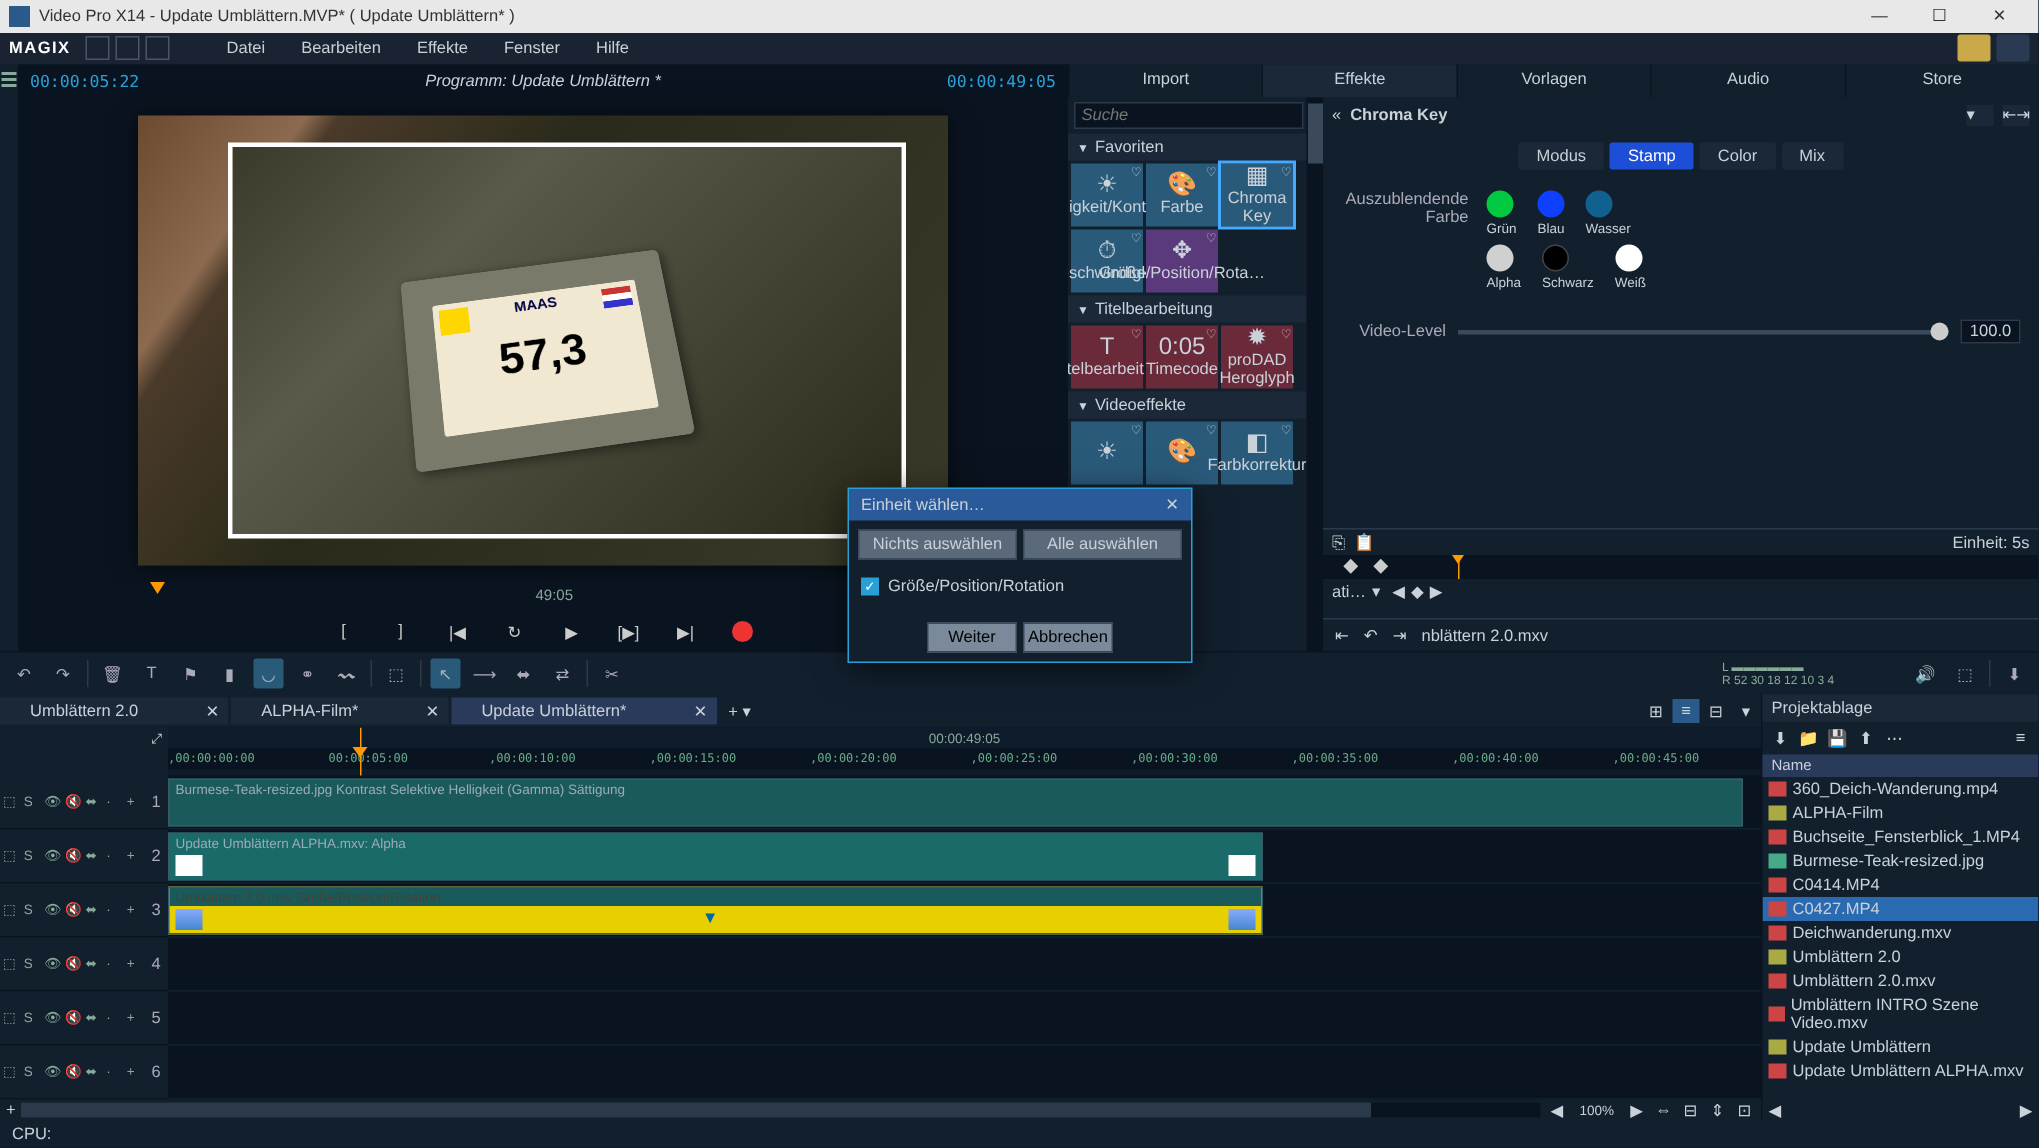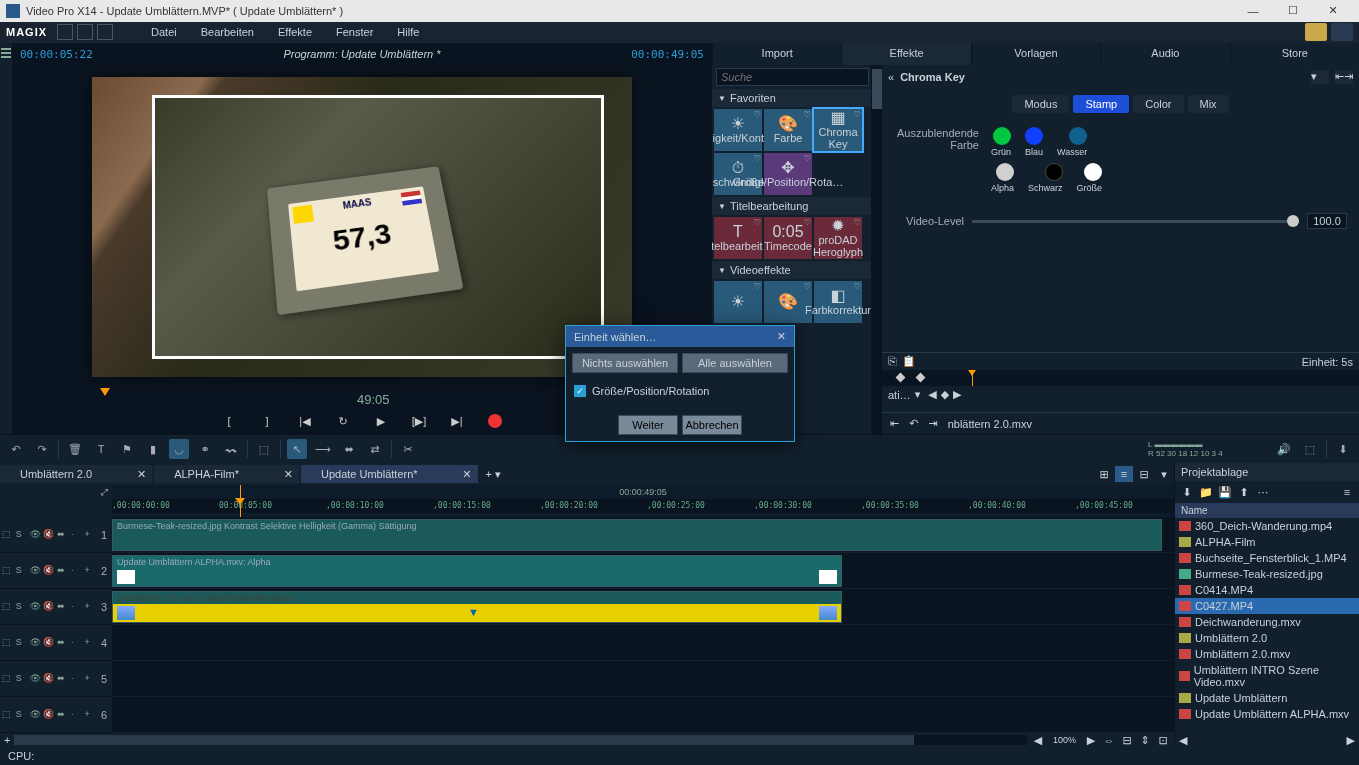--- a/index.html
+++ b/index.html
@@ -28,21 +28,21 @@
 .frame::before{content:"";position:absolute;inset:18px 28px 18px 60px;border:3px solid #fff;background:linear-gradient(135deg,#3a3a2a 0%,#5a5a4a 30%,#2a2a1a 100%)}
 .sign{position:absolute;left:180px;top:95px;width:180px;height:130px;background:#7a7a6a;transform:perspective(400px) rotateX(15deg) rotateZ(-8deg);border-radius:4px;box-shadow:2px 2px 8px rgba(0,0,0,.5)}
 .plate{position:absolute;left:20px;top:20px;right:20px;bottom:20px;background:#f0e8d0;border-radius:2px;padding:4px}
 .plate .top{display:flex;justify-content:space-between;height:20px}
 .plate .lg{width:20px;height:18px;background:#ffd700}
 .plate .maas{font-size:10px;color:#004;font-weight:bold}
 .plate .flag{width:20px;height:14px;background:linear-gradient(#c33 33%,#fff 33%,#fff 66%,#33c 66%)}
 .plate .num{font-size:30px;font-weight:bold;color:#000;text-align:center;margin-top:4px}
 .scrubber{height:20px;background:#0a1420;position:relative}
 .scrubhead{position:absolute;left:88px;top:0;width:0;height:0;border-left:5px solid transparent;border-right:5px solid transparent;border-top:8px solid #f90}
-.scrubtime{position:absolute;left:345px;top:4px;font-size:13px;color:#8a9}
+.scrubtime{position:absolute;left:345px;top:4px;font-size:10px;color:#8a9}
 .transport{height:26px;display:flex;align-items:center;justify-content:center;gap:20px}
 .transport .tb{width:18px;height:18px;cursor:pointer;display:flex;align-items:center;justify-content:center;color:#ccc}
 .transport .rec{width:14px;height:14px;background:#e33;border-radius:50%}
 .rightpanels{flex:1;display:flex;flex-direction:column}
 .tabs{height:22px;background:#12202e;display:flex}
 .tabs .tab{flex:1;text-align:center;padding:4px 0;cursor:pointer;border-left:1px solid #0a1420}
 .tabs .tab.active{background:#1a2838}
 .panelrow{flex:1;display:flex}
 .fxbrowser{width:160px;background:#12202e;display:flex;flex-direction:column;border-right:1px solid #0a1420}
 .searchrow{height:24px;display:flex;align-items:center;padding:0 4px;gap:2px}
@@ -64,21 +64,21 @@
 .prophead .bk{cursor:pointer}
 .prophead .ttl{font-weight:bold}
 .prophead .sp{margin-left:auto}
 .prophead .dd{width:18px;height:14px;background:#1a2838;cursor:pointer}
 .modebtns{display:flex;justify-content:center;gap:4px;padding:6px 0}
 .modebtns .mb{padding:3px 12px;background:#1a2838;cursor:pointer;border-radius:2px}
 .modebtns .mb.sel{background:#1d4ed8;color:#fff}
 .colorrow{display:flex;align-items:flex-start;gap:12px;padding:8px 12px}
 .colorrow .lbl{width:85px;text-align:right;color:#aab}
 .swatches{display:flex;gap:14px}
-.sw{display:flex;flex-direction:column;align-items:flex-end;gap:2px}
+.sw{display:flex;flex-direction:column;align-items:flex-start;gap:2px}
 .sw .c{width:18px;height:18px;border-radius:50%}
 .sw .n{font-size:9px}
 .sliderrow{display:flex;align-items:center;gap:8px;padding:12px 12px}
 .sliderrow .lbl{width:70px;text-align:right;color:#aab}
 .sliderrow .track{flex:1;height:3px;background:#3a4a5a;position:relative}
 .sliderrow .knob{position:absolute;right:0;top:-5px;width:12px;height:12px;background:#ccc;border-radius:50%}
 .sliderrow .val{width:40px;text-align:center;background:#0a1420;border:1px solid #2a3a4a;padding:1px}
 .kfstrip{height:60px;background:#12202e;border-top:1px solid #2a3a4a;margin-top:auto}
 .kfhead{display:flex;align-items:center;padding:2px 6px;gap:6px}
 .kfhead .sp{margin-left:auto}
@@ -358,21 +358,21 @@
                 <div class="sw">
                   <div class="c" style="background:#d0d0d0;"></div>
                   <div class="n">Alpha</div>
                 </div>
                 <div class="sw">
                   <div class="c" style="background:#000000;border:1px solid #444"></div>
                   <div class="n">Schwarz</div>
                 </div>
                 <div class="sw">
                   <div class="c" style="background:#ffffff;"></div>
-                  <div class="n">Größe</div>
+                  <div class="n">Weiß</div>
                 </div>
               </div>
             </div>
         </div>
         <div class="sliderrow">
           <div class="lbl">Video-Level</div>
           <div class="track">
               <div class="knob"></div>
             </div>
           <div class="val">100.0</div>

